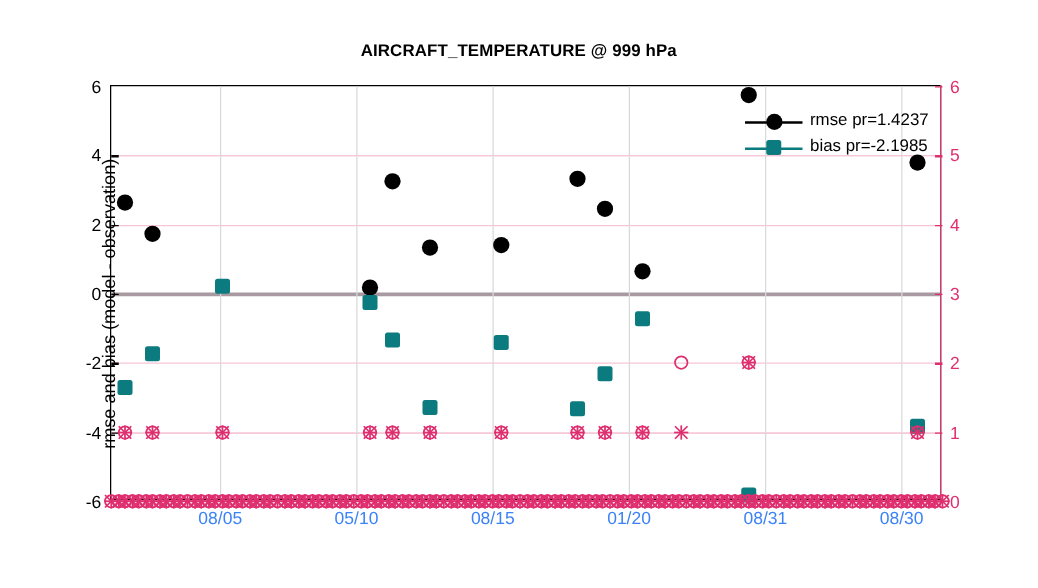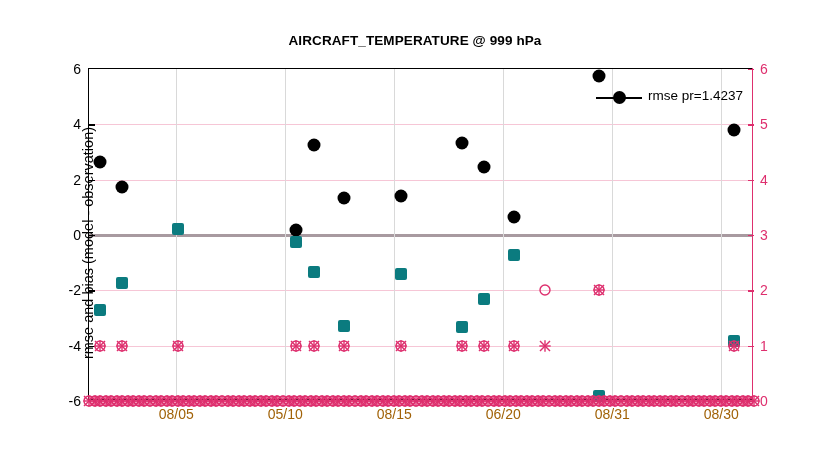--- a/index.html
+++ b/index.html
@@ -30,21 +30,21 @@
   .gl-v{position:absolute;width:1px;top:0;bottom:0;background:#d9d9d9;}
   .zeroline{position:absolute;height:3px;left:0;right:0;background:#a89aa0;}
   .tick-l-in{position:absolute;left:-46px;width:38px;text-align:right;
     font-size:14px;color:#000;transform:translateY(-50%);}
   .tick-r-in{position:absolute;left:671px;width:30px;text-align:left;
     font-size:14px;color:#de2f6e;transform:translateY(-50%);}
   .tickmark-l{position:absolute;left:0;width:6px;height:1.4px;background:#000;}
   .tickmark-r{position:absolute;left:659px;width:6px;height:1.4px;background:#de2f6e;}
 
   .tick-x{
-    position:absolute;top:337px;font-size:14px;color:#a16207;
+    position:absolute;top:337px;font-size:14px;color:#3b82f6;
     transform:translateX(-50%);white-space:nowrap;
   }
 
   #ylabel{
     position:absolute;left:-236px;top:166px;width:470px;
     transform:rotate(-90deg);text-align:center;
     font-size:14.5px;color:#000;
   }
   #xlabel{
     position:absolute;left:0;right:0;top:358px;text-align:center;
@@ -134,21 +134,21 @@
         <div class="tickmark-r" style="top: 110.667px;"></div>
         <div class="tick-r-in" style="top: 55.3333px;">5</div>
         <div class="tickmark-r" style="top: 55.3333px;"></div>
         <div class="tick-r-in" style="top: 0px;">6</div>
         <div class="tickmark-r" style="top: 0px;"></div>
       </div>
     <div id="ticks-x">
         <div class="tick-x" style="left: 87.2131px;">08/05</div>
         <div class="tick-x" style="left: 196.23px;">05/10</div>
         <div class="tick-x" style="left: 305.246px;">08/15</div>
-        <div class="tick-x" style="left: 414.262px;">06/20</div>
+        <div class="tick-x" style="left: 414.262px;">01/20</div>
         <div class="tick-x" style="left: 523.279px;">08/31</div>
         <div class="tick-x" style="left: 632.295px;">08/30</div>
       </div>
     <div id="series-layer">
         <div class="dot" style="background: rgb(0, 0, 0); left: 10.9016px; top: 92.6833px;"></div>
         <div class="dot" style="background: rgb(0, 0, 0); left: 32.7049px; top: 118.413px;"></div>
         <div class="dot" style="background: rgb(0, 0, 0); left: 207.131px; top: 161.02px;"></div>
         <div class="dot" style="background: rgb(0, 0, 0); left: 224.574px; top: 76.0833px;"></div>
         <div class="dot" style="background: rgb(0, 0, 0); left: 255.098px; top: 129.203px;"></div>
         <div class="dot" style="background: rgb(0, 0, 0); left: 311.787px; top: 126.713px;"></div>
@@ -1912,20 +1912,25 @@
           </svg>
         </div>
       </div>
 
     <div id="legend">
       <div class="lgrow">
         <div class="lgline" style="background:#000"></div>
         <div class="lgdot"></div>
         <div class="lgtxt">rmse pr=1.4237</div>
       </div>
+      <div class="lgrow">
+        <div class="lgline" style="background:#0b7b7f"></div>
+        <div class="lgsq"></div>
+        <div class="lgtxt">bias pr=-2.1985</div>
+      </div>
     </div>
 
     <div id="ylabel">rmse and bias (model - observation)</div>
 
   </div>
 
   <div id="raxis"></div>
 
 </div>
 

